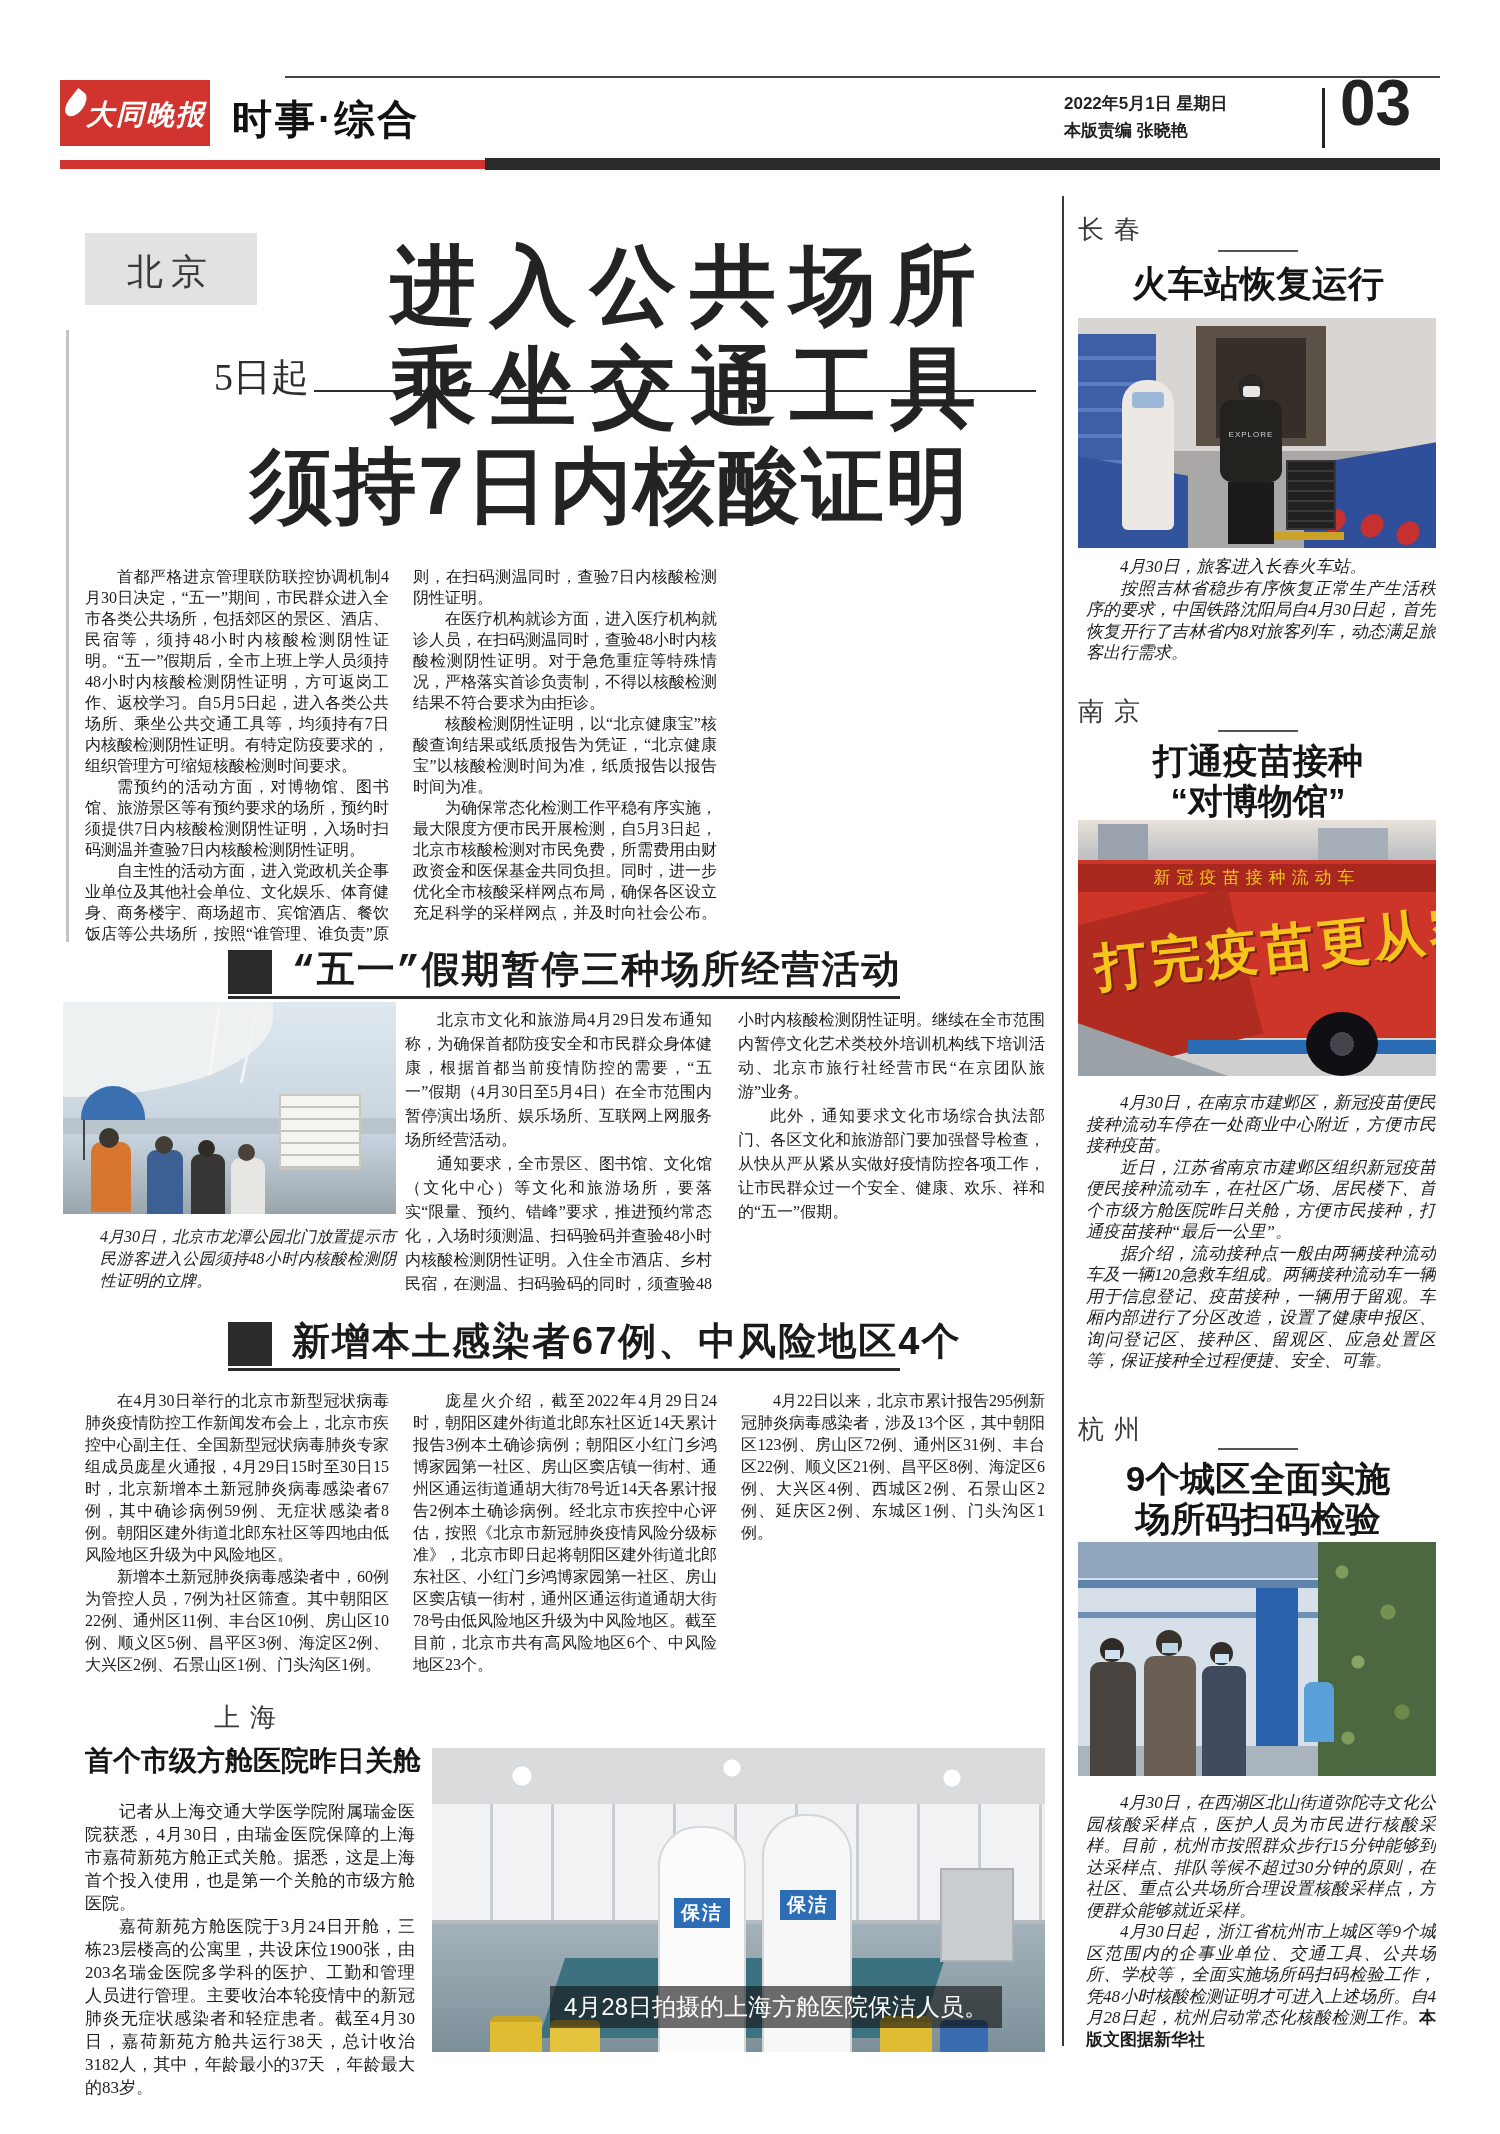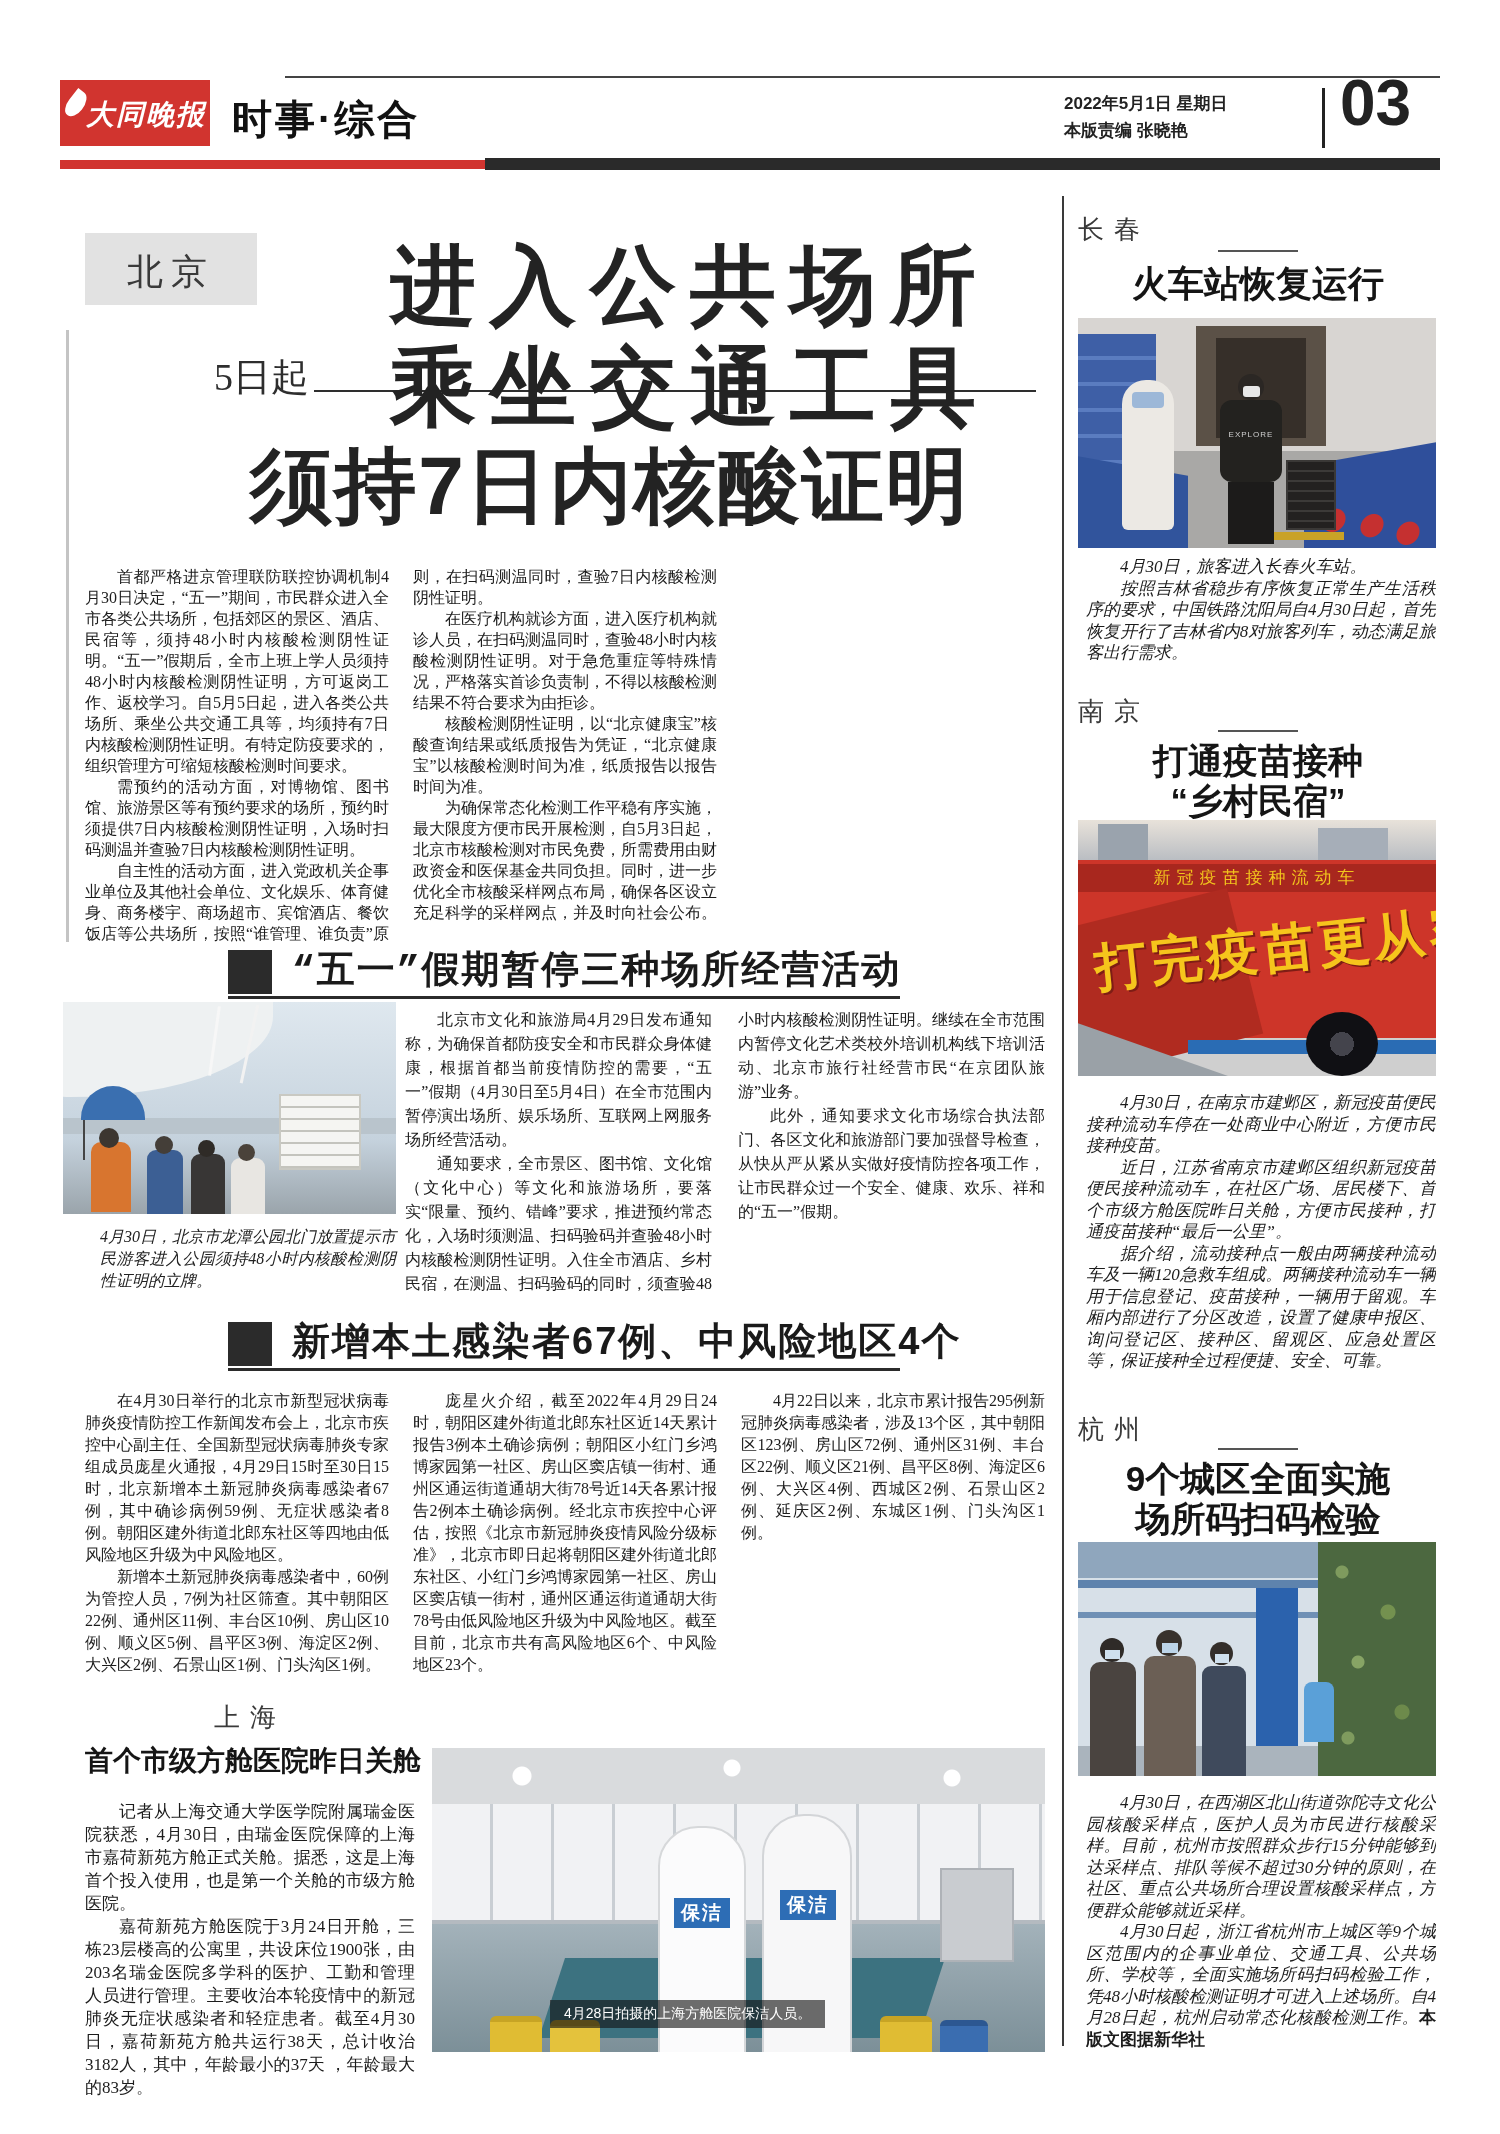--- a/index.html
+++ b/index.html
@@ -137,21 +137,21 @@
 
     <div style="left:226px;top:78px;width:84px;height:232px;background:#fbfbfc;border:2px solid #d6d8da;border-radius:40px 40px 10px 10px;"></div>
     <div class="sans" style="left:242px;top:150px;width:56px;height:30px;background:#2d6db5;color:#fff;font-size:19px;font-weight:bold;text-align:center;line-height:30px;letter-spacing:2px;">保洁</div>
     <div style="left:330px;top:66px;width:86px;height:244px;background:#f7f7f8;border:2px solid #d3d5d8;border-radius:42px 42px 10px 10px;"></div>
     <div class="sans" style="left:348px;top:142px;width:56px;height:30px;background:#2d6db5;color:#fff;font-size:19px;font-weight:bold;text-align:center;line-height:30px;letter-spacing:2px;">保洁</div>
 
     <div style="left:58px;top:268px;width:52px;height:62px;background:#e0bc33;border-top:6px solid #c7a424;border-radius:6px;"></div>
     <div style="left:118px;top:272px;width:50px;height:60px;background:#e4c23c;border-top:6px solid #c7a424;border-radius:6px;"></div>
     <div style="left:448px;top:268px;width:52px;height:64px;background:#e0bc33;border-top:6px solid #c7a424;border-radius:6px;"></div>
     <div style="left:508px;top:272px;width:48px;height:60px;background:#3a6db0;border-top:6px solid #2c5791;border-radius:6px;"></div>
-    <div class="sans" style="left:118px;bottom:24px;padding:5px 14px;background:rgba(20,20,20,0.62);color:#ffffff;font-size:14px;white-space:nowrap;margin-top:40px;">4月28日拍摄的上海方舱医院保洁人员。</div>
+    <div class="sans" style="left:118px;bottom:24px;padding:5px 14px;background:rgba(20,20,20,0.62);color:#ffffff;font-size:24px;white-space:nowrap;margin-top:40px;">4月28日拍摄的上海方舱医院保洁人员。</div>
   </div>
 
   <div class="abs" style="left:1062px;top:196px;width:2px;height:1850px;background:#3a3a3a;"></div>
 
   <div class="abs city-tag" style="left:1078px;top:212px;">长春</div>
   <div class="abs tag-rule" style="left:1218px;top:250px;"></div>
   <div class="abs side-title" style="left:1078px;top:260px;font-size:36px;">火车站恢复运行</div>
 
   <div class="ph" style="left:1078px;top:318px;width:358px;height:230px;">
     <div style="left:0;top:0;width:100%;height:100%;background:linear-gradient(#d8d5d2 0 58%,#a9a8a6 58% 100%);"></div>
@@ -175,21 +175,21 @@
   </div>
 
   <div class="abs side-text kai" style="left:1086px;top:556px;height:136px;">
     <p class="para">4月30日，旅客进入长春火车站。</p>
     <p class="para">按照吉林省稳步有序恢复正常生产生活秩序的要求，中国铁路沈阳局自4月30日起，首先恢复开行了吉林省内8对旅客列车，动态满足旅客出行需求。</p>
   </div>
 
   <div class="abs city-tag" style="left:1078px;top:694px;">南京</div>
   <div class="abs tag-rule" style="left:1218px;top:730px;"></div>
   <div class="abs side-title" style="left:1078px;top:738px;font-size:35px;">打通疫苗接种</div>
-  <div class="abs side-title" style="left:1078px;top:778px;font-size:35px;">“乡村民宿”</div>
+  <div class="abs side-title" style="left:1078px;top:778px;font-size:35px;">“对博物馆”</div>
 
   <div class="ph" style="left:1078px;top:820px;width:358px;height:256px;">
     <div style="left:0;top:0;width:100%;height:46px;background:linear-gradient(#e8e2da,#b3b8bf);"></div>
     <div style="left:20px;top:4px;width:50px;height:42px;background:#9aa3ad;"></div>
     <div style="left:240px;top:8px;width:70px;height:38px;background:#a6aeb8;"></div>
     <div style="left:0;top:40px;width:100%;height:178px;background:#cd3529;"></div>
     <div class="sans" style="left:0;top:44px;width:100%;height:28px;background:#a8271e;color:#f2c41d;font-size:17px;font-weight:normal;letter-spacing:6px;text-align:center;line-height:28px;">新冠疫苗接种流动车</div>
     <div style="left:-30px;top:90px;width:200px;height:150px;background:#b02b20;transform:rotate(-14deg);"></div>
     <div class="sans" style="left:16px;top:96px;width:340px;color:#f6c51c;font-size:52px;font-weight:bold;letter-spacing:4px;transform:rotate(-6deg);white-space:nowrap;text-shadow:2px 2px 0 #7e1d15;">打完疫苗更从容</div>
     <div style="left:0;bottom:0;width:150px;height:66px;background:#9aa1a7;clip-path:polygon(0 100%,0 20%,100% 100%);"></div>

